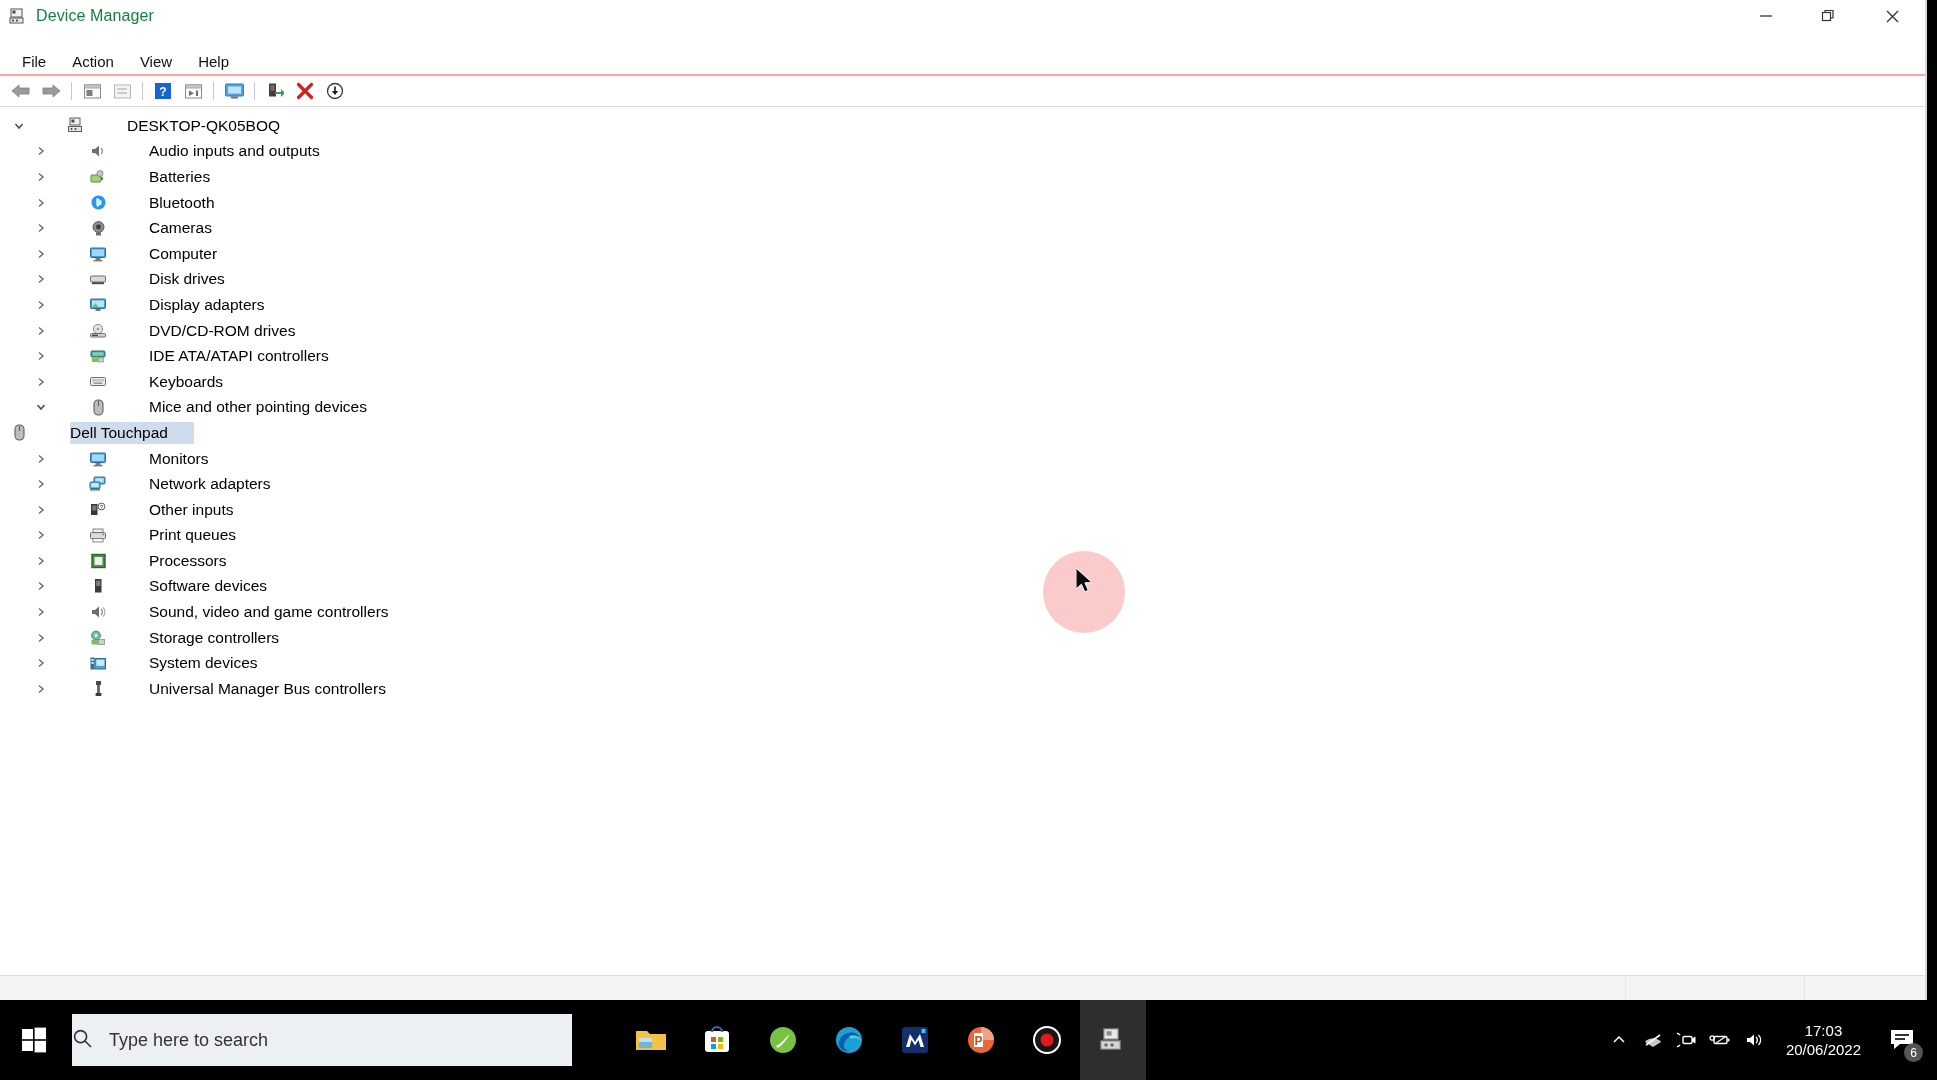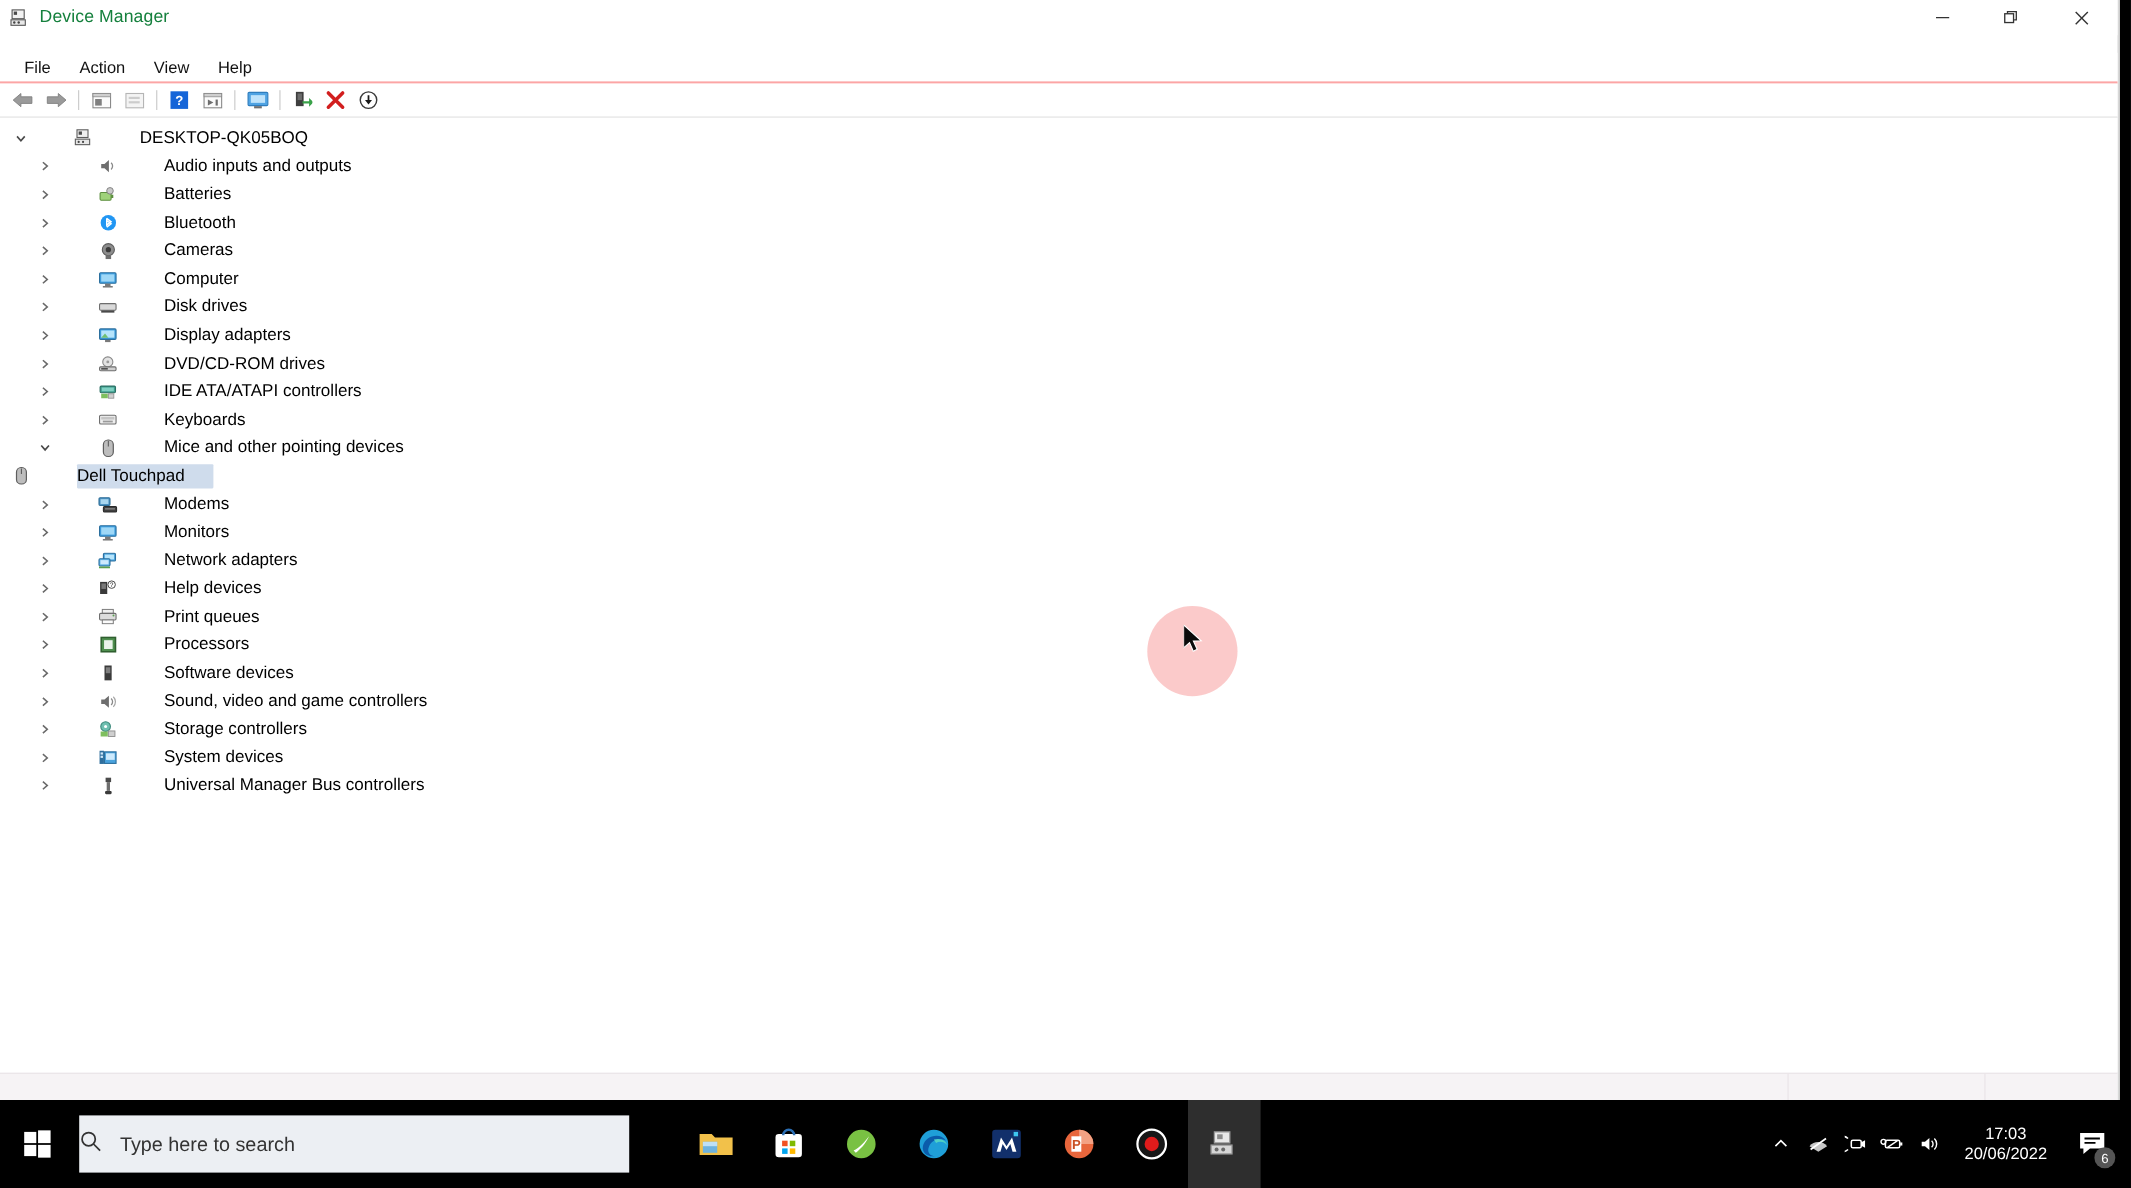--- a/index.html
+++ b/index.html
@@ -452,36 +452,20 @@
         <div class="selbox" style="width:124px;"></div>
         <div class="ico">
           <svg width="13" height="17" viewBox="0 0 13 17">
             <rect x="2" y="1" width="9" height="15" rx="4.2" fill="#bdbdbd" stroke="#5e5e5e" stroke-width="1.1"></rect>
             <line x1="6.5" y1="2" x2="6.5" y2="7" stroke="#5e5e5e" stroke-width="1"></line>
           </svg>
         </div>
         <div class="lbl">Dell Touchpad</div>
       </div>
 
-      <div class="row depth1">
-        <div class="chev">
-          <svg width="12" height="12" viewBox="0 0 12 12">
-              <polyline points="4,2.5 8,6 4,9.5" fill="none" stroke="#6a6a6a" stroke-width="1.4"></polyline>
-            </svg>
-        </div>
-        <div class="ico">
-          <svg width="18" height="16" viewBox="0 0 18 16">
-            <rect x="1" y="1.5" width="10" height="7" rx="1" fill="#4a90c2" stroke="#2f6f98" stroke-width="1"></rect>
-            <rect x="2.4" y="2.8" width="7.2" height="4.4" fill="#a8d6ef"></rect>
-            <rect x="5" y="9.5" width="12" height="5" rx="1" fill="#3f3f3f" stroke="#2a2a2a" stroke-width="1"></rect>
-            <rect x="6.5" y="11" width="9" height="1.2" fill="#8a8a8a"></rect>
-          </svg>
-        </div>
-        <div class="lbl">Modems</div>
-      </div>
 
       <div class="row depth1">
         <div class="chev">
           <svg width="12" height="12" viewBox="0 0 12 12">
               <polyline points="4,2.5 8,6 4,9.5" fill="none" stroke="#6a6a6a" stroke-width="1.4"></polyline>
             </svg>
         </div>
         <div class="ico">
           <svg width="18" height="16" viewBox="0 0 18 16">
             <rect x="1.5" y="2" width="15" height="9.5" rx="1" fill="#3f9fe0" stroke="#2b6f9e" stroke-width="1"></rect>
@@ -518,21 +502,21 @@
             </svg>
         </div>
         <div class="ico">
           <svg width="18" height="16" viewBox="0 0 18 16">
             <rect x="2" y="2" width="6.5" height="11" fill="#3a3a3a"></rect>
             <rect x="3.2" y="3.4" width="4.1" height="5" fill="#7a7a7a"></rect>
             <circle cx="12.5" cy="4.5" r="3.4" fill="#ffffff" stroke="#4a4a4a" stroke-width=".9"></circle>
             <text x="12.5" y="7" font-size="6" fill="#2a2a2a" text-anchor="middle" font-family="Liberation Sans, sans-serif">?</text>
           </svg>
         </div>
-        <div class="lbl">Help devices</div>
+        <div class="lbl">Other inputs</div>
       </div>
 
       <div class="row depth1">
         <div class="chev">
           <svg width="12" height="12" viewBox="0 0 12 12">
               <polyline points="4,2.5 8,6 4,9.5" fill="none" stroke="#6a6a6a" stroke-width="1.4"></polyline>
             </svg>
         </div>
         <div class="ico">
           <svg width="18" height="15" viewBox="0 0 18 15">

